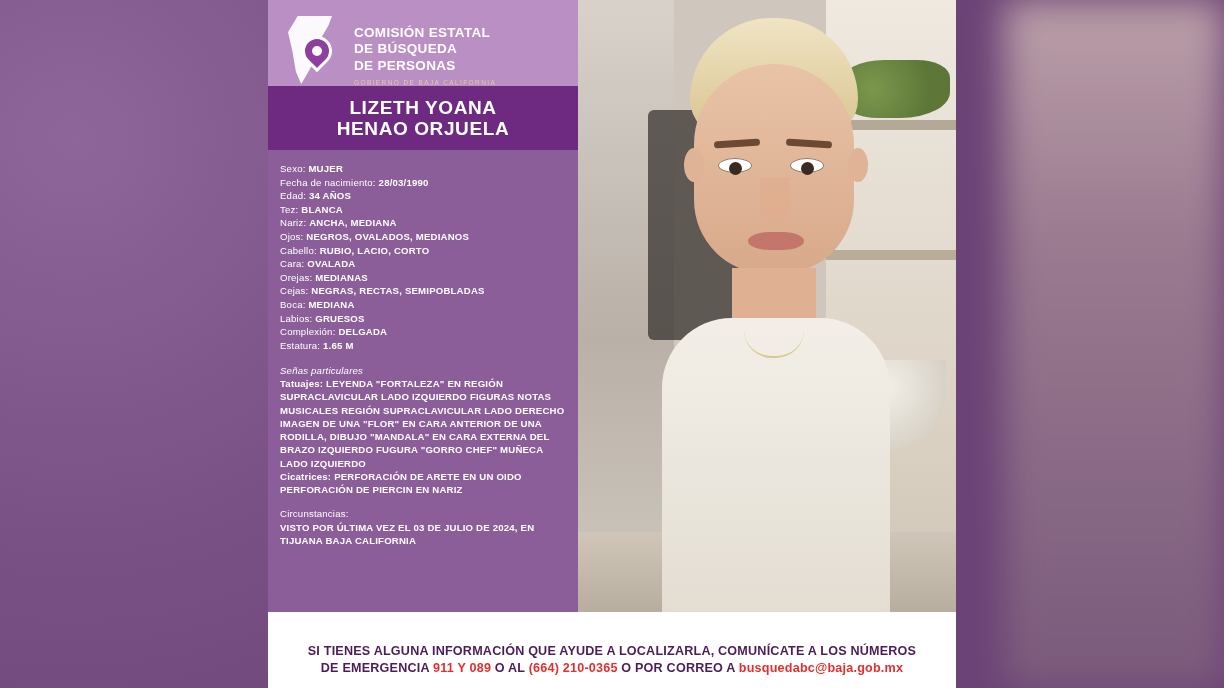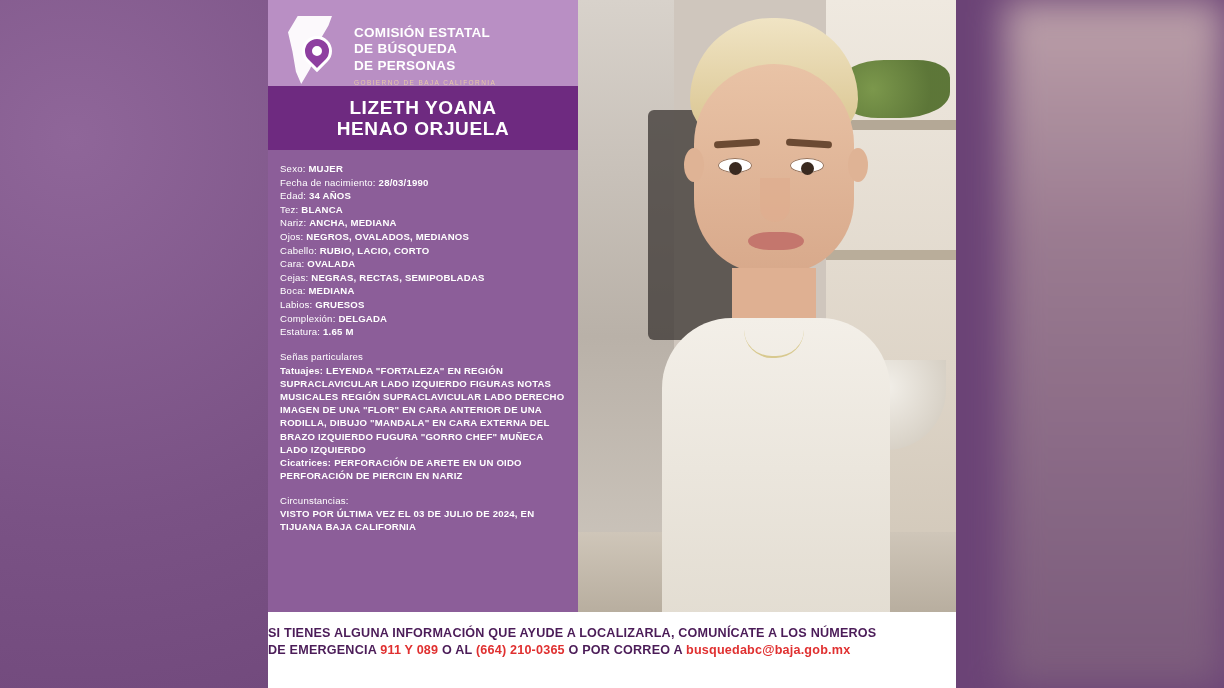--- a/index.html
+++ b/index.html
@@ -61,21 +61,21 @@
   
   .details{
     position:absolute;left:0;top:150px;width:310px;height:462px;
     background:#8c5e99;color:#fff;padding:12px 12px 4px 12px;box-sizing:border-box;
     font-size:9.6px;line-height:1.42;letter-spacing:.2px;
   }
   .details .row{white-space:nowrap;}
   .details .k{font-weight:normal;}
   .details .v{font-weight:bold;}
   .details .blk{margin-top:11px;}
-  .details .hd{}
+  .details .hd{font-style:italic;}
   .details .para{font-weight:bold;line-height:1.38;}
 
   
   .photo{
     position:absolute;left:310px;top:0;width:378px;height:612px;overflow:hidden;
     background:#cfc6bd;
   }
   .photo .wallL{position:absolute;left:0;top:0;width:96px;height:612px;background:linear-gradient(180deg,#d8d2cb,#b9b1a8 55%,#cfc8bf);}
   .photo .wallR{position:absolute;right:0;top:0;width:130px;height:612px;background:linear-gradient(180deg,#efe9e0,#ded5c8 60%,#cfc5b6);}
   .photo .shelf{position:absolute;right:0;top:120px;width:130px;height:10px;background:#b4a896;}
@@ -114,23 +114,23 @@
     position:absolute;left:345px;top:470px;width:343px;height:142px;
     color:#fff;font-weight:bold;letter-spacing:-1px;text-align:right;
     padding:6px 14px 0 0;box-sizing:border-box;text-shadow:0 2px 6px rgba(0,0,0,.35);
   }
   .slogan .l1{font-size:49px;line-height:.98;}
   .slogan .l2{font-size:60px;line-height:1.0;}
 
   
   .footer{
     position:absolute;left:0;top:612px;width:688px;height:76px;
-    background:#ffffff;color:#4b1c58;
+    background:#ffffff;color:#4b1c58;text-align:center;
     font-weight:bold;font-size:12.6px;letter-spacing:.2px;
-    padding-top:14px;box-sizing:border-box;
+    padding-top:32px;box-sizing:border-box;
   }
   .footer .l2{margin-top:3px;}
   .red{color:#e03030;}
 </style>
 </head>
 <body>
 
 <div id="stage">
   <div class="backdrop"></div>
 
@@ -156,20 +156,21 @@
 
     <div class="details">
       <div class="row"><span class="k">Sexo:</span> <span class="v">MUJER</span></div>
       <div class="row"><span class="k">Fecha de nacimiento:</span> <span class="v">28/03/1990</span></div>
       <div class="row"><span class="k">Edad:</span> <span class="v">34 AÑOS</span></div>
       <div class="row"><span class="k">Tez:</span> <span class="v">BLANCA</span></div>
       <div class="row"><span class="k">Nariz:</span> <span class="v">ANCHA, MEDIANA</span></div>
       <div class="row"><span class="k">Ojos:</span> <span class="v">NEGROS, OVALADOS, MEDIANOS</span></div>
       <div class="row"><span class="k">Cabello:</span> <span class="v">RUBIO, LACIO, CORTO</span></div>
       <div class="row"><span class="k">Cara:</span> <span class="v">OVALADA</span></div>
+      <div class="row"><span class="k">Orejas:</span> <span class="v">MEDIANAS</span></div>
       <div class="row"><span class="k">Cejas:</span> <span class="v">NEGRAS, RECTAS, SEMIPOBLADAS</span></div>
       <div class="row"><span class="k">Boca:</span> <span class="v">MEDIANA</span></div>
       <div class="row"><span class="k">Labios:</span> <span class="v">GRUESOS</span></div>
       <div class="row"><span class="k">Complexión:</span> <span class="v">DELGADA</span></div>
       <div class="row"><span class="k">Estatura:</span> <span class="v">1.65 M</span></div>
 
       <div class="blk">
         <div class="hd">Señas particulares</div>
         <div class="para">
           <span>Tatuajes:</span>

